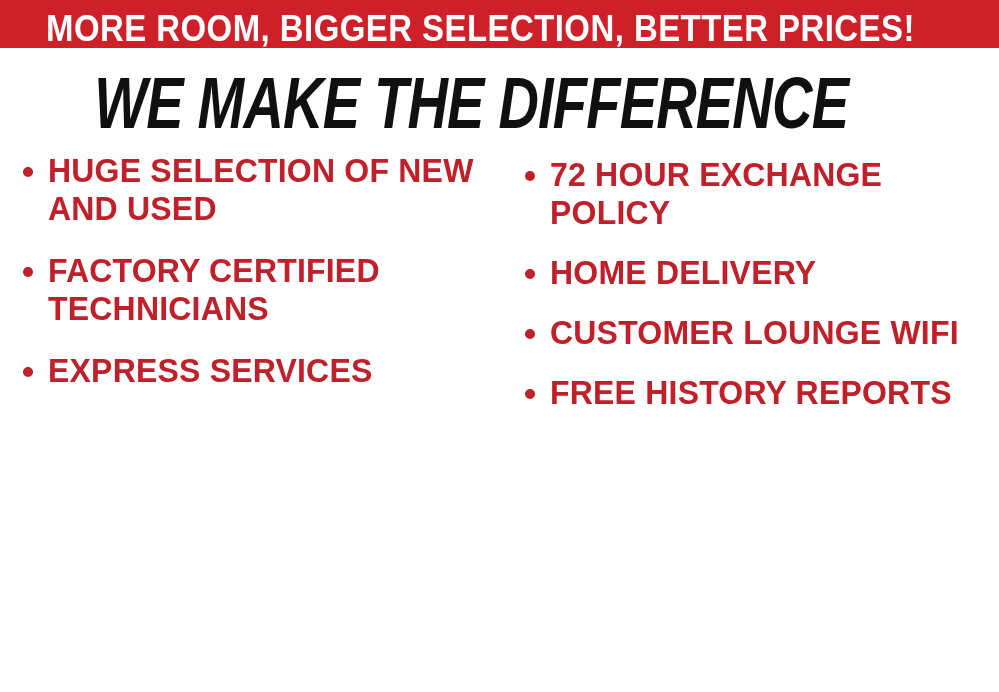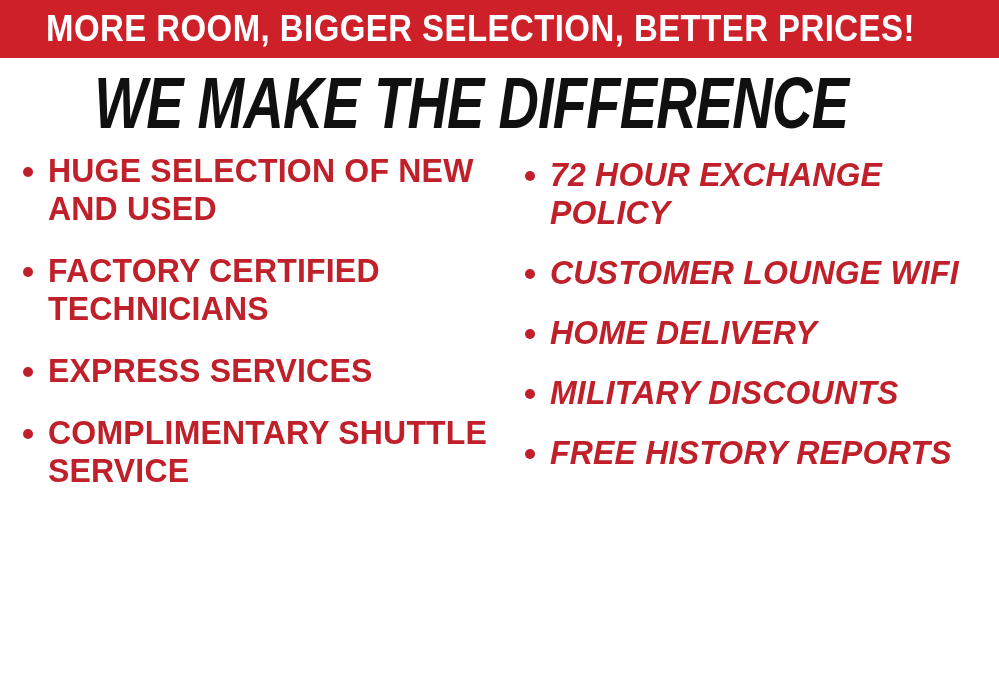--- a/index.html
+++ b/index.html
@@ -20,21 +20,21 @@
     background: #ffffff;
     overflow: hidden;
   }
 
   
   .banner {
     position: absolute;
     left: 0;
     top: 0;
     width: 999px;
-    height: 58px;
+    height: 48px;
     background: #ce2029;
     box-sizing: border-box;
   }
   .banner-text {
     position: absolute;
     left: 46px;
     top: 6px;
     width: 920px;
     height: 46px;
     line-height: 46px;
@@ -78,21 +78,21 @@
     left: 0;
     top: 152px;
     width: 999px;
     height: 540px;
   }
   .column {
     position: absolute;
     top: 0;
   }
   .column-left  { left: 14px;  width: 492px; }
-  .column-right { left: 516px; width: 483px; font-style: italic; }
+  .column-right { left: 516px; width: 483px; }
 
   .bullet-item {
     position: relative;
     padding-left: 34px;
     margin-bottom: 22px;
     color: #c0202a;
     font-family: "Liberation Sans", sans-serif;
     font-weight: bold;
     font-size: 33px;
     line-height: 38px;
@@ -145,48 +145,40 @@
         <span class="bullet-dot"></span>
         <span class="bullet-label">FACTORY CERTIFIED TECHNICIANS</span>
       </div>
 
       <div class="bullet-item">
         <span class="bullet-dot"></span>
         <span class="bullet-label">EXPRESS SERVICES</span>
       </div>
 
 
-      <div class="bullet-item">
-        <span class="bullet-dot"></span>
-        <span class="bullet-label">COMPLIMENTARY SHUTTLE SERVICE</span>
-      </div>
 
     </div>
 
     <div class="column column-right">
 
       <div class="bullet-item">
         <span class="bullet-dot"></span>
         <span class="bullet-label">72 HOUR EXCHANGE POLICY</span>
       </div>
 
       <div class="bullet-item">
         <span class="bullet-dot"></span>
-        <span class="bullet-label">CUSTOMER LOUNGE WIFI</span>
-      </div>
-
-      <div class="bullet-item">
-        <span class="bullet-dot"></span>
         <span class="bullet-label">HOME DELIVERY</span>
       </div>
 
       <div class="bullet-item">
         <span class="bullet-dot"></span>
-        <span class="bullet-label">MILITARY DISCOUNTS</span>
+        <span class="bullet-label">CUSTOMER LOUNGE WIFI</span>
       </div>
+
 
 
       <div class="bullet-item">
         <span class="bullet-dot"></span>
         <span class="bullet-label">FREE HISTORY REPORTS</span>
       </div>
 
     </div>
 
   </div>

